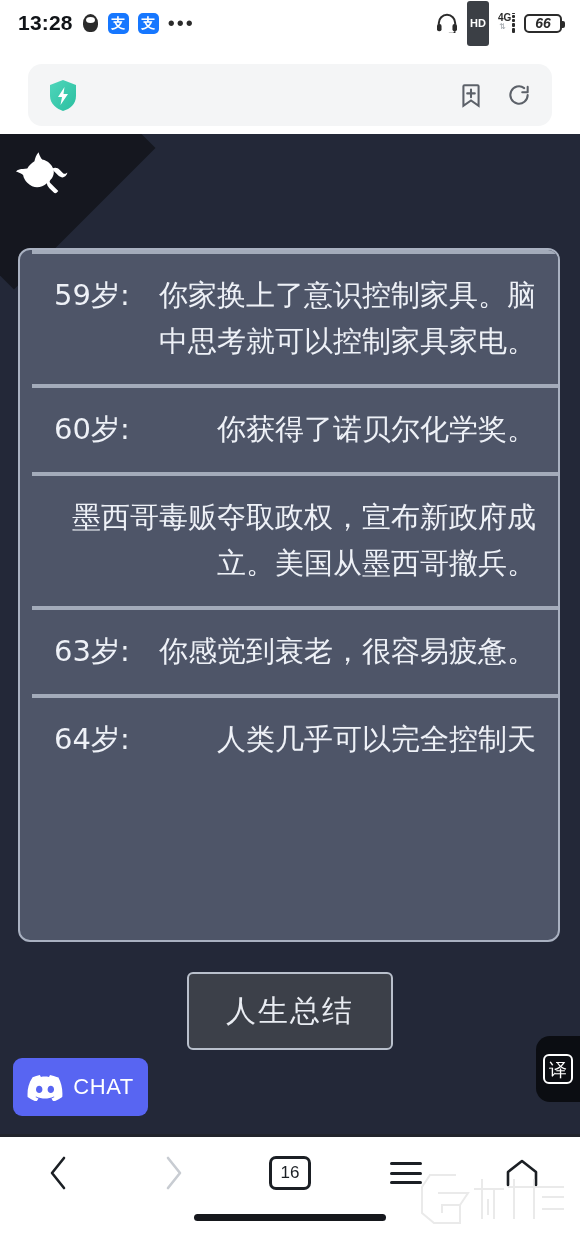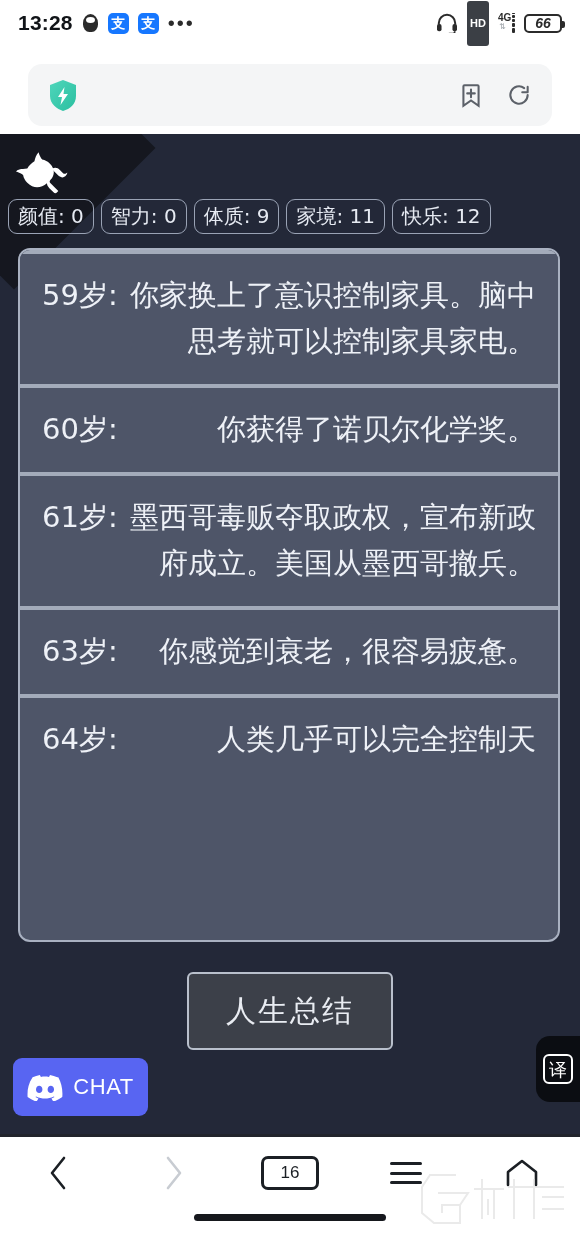--- a/index.html
+++ b/index.html
@@ -119,21 +119,21 @@
     border: 1.5px solid #9aa3b5; border-radius: 9px;
     padding: 5px 9px; color: #e6eaf2; font-size: 20px;
     font-family: "DejaVu Sans", sans-serif; white-space: nowrap;
     background: transparent; line-height: 1.15;
   }
 
   .panel {
     position: absolute; top: 114px; left: 18px;
     width: 542px; height: 694px;
     border: 2px solid #a9b1c1; border-radius: 12px;
-    background: #4e5568; overflow: hidden;
+    background: #4e5568; overflow: hidden; padding-left: 12px;
   }
   .row {
     position: relative;
     padding: 18px 22px 20px 22px;
     border-top: 4px solid #a3abba;
     background: #4e5568;
   }
   .row:first-child { border-top: 4px solid #a3abba; }
   .row-inner {
     display: flex; align-items: flex-start; gap: 8px;
@@ -186,21 +186,21 @@
     background: #ffffff;
     border-top: 3px solid #21242b;
   }
   .nav-items {
     position: absolute; top: 0; left: 0; width: 580px; height: 72px;
     display: flex; align-items: center; justify-content: space-around;
   }
   .nav-btn { width: 64px; height: 56px; display: flex; align-items: center; justify-content: center; }
   .chev { width: 20px; height: 34px; }
   .tabcount {
-    width: 58px; height: 34px; border: 3px solid #1b1f24; border-radius: 7px;
+    width: 42px; height: 34px; border: 3px solid #1b1f24; border-radius: 7px;
     display: flex; align-items: center; justify-content: center;
     font-size: 17px; font-weight: 500; color: #1b1f24;
     font-family: "Liberation Sans", sans-serif;
   }
   .hamburger { width: 32px; height: 22px; display: flex; flex-direction: column; justify-content: space-between; }
   .hamburger i { display: block; height: 3px; background: #1b1f24; border-radius: 2px; }
   .homeic { width: 34px; height: 30px; }
   .home-indicator {
     position: absolute; bottom: 16px; left: 50%; transform: translateX(-50%);
     width: 192px; height: 7px; border-radius: 4px; background: #16181d;
@@ -284,44 +284,36 @@
 
     <div class="gh-ribbon">
       <span class="gh-cat">
         <svg viewBox="0 0 64 64" width="54" height="54">
           <path fill="#ffffff" d="M14 8 c0 0 3 5 3 9 c-2 3-3 6-3 10 c0 11 7 16 16 17 c-2 2-2 4-2 6 v7 c0 2 1 3 3 3 h2 V47 c0-2 1-3 3-3 c7 0 13-5 13-14 c0-4-1-7-3-10 c0-4 3-9 3-9 c-4 0-8 2-11 4 c-4-1-8-1-12 0 C20 10 18 8 14 8 Z"></path>
           <path fill="#ffffff" d="M46 36 c4 1 6 3 6 8 v5 c0 2 2 3 4 3 c-2 2-6 2-8 0 c-1-1-2-3-2-5 Z"></path>
         </svg>
       </span>
     </div>
 
-    <div class="stats">
-      <span class="stat-pill">颜值: 0</span>
-      <span class="stat-pill">智力: 0</span>
-      <span class="stat-pill">体质: 9</span>
-      <span class="stat-pill">家境: 11</span>
-      <span class="stat-pill">快乐: 12</span>
-    </div>
 
     <div class="panel">
       <div class="row">
         <div class="row-inner">
           <span class="row-age">59岁:</span>
           <span class="row-text">你家换上了意识控制家具。脑中思考就可以控制家具家电。</span>
         </div>
       </div>
       <div class="row">
         <div class="row-inner">
           <span class="row-age">60岁:</span>
           <span class="row-text">你获得了诺贝尔化学奖。</span>
         </div>
       </div>
       <div class="row">
         <div class="row-inner">
-          <span class="row-age">61岁:</span>
           <span class="row-text">墨西哥毒贩夺取政权，宣布新政府成立。美国从墨西哥撤兵。</span>
         </div>
       </div>
       <div class="row">
         <div class="row-inner">
           <span class="row-age">63岁:</span>
           <span class="row-text">你感觉到衰老，很容易疲惫。</span>
         </div>
       </div>
       <div class="row">

